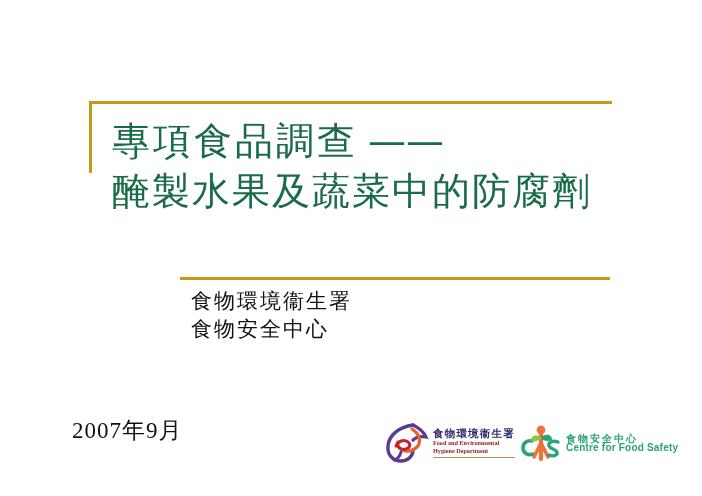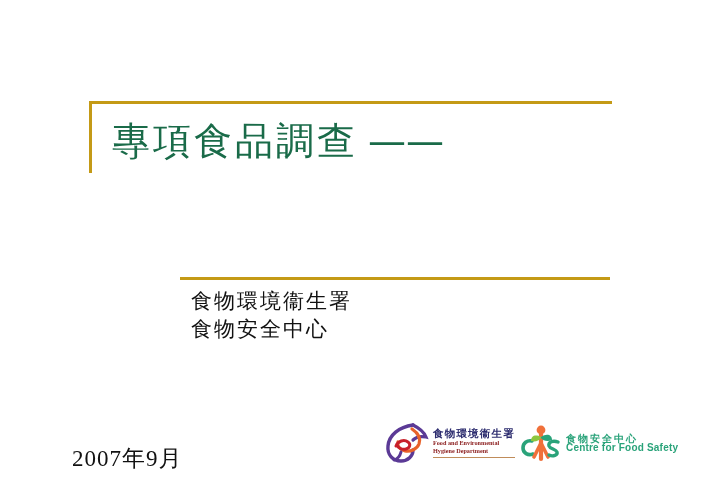--- a/index.html
+++ b/index.html
@@ -91,21 +91,20 @@
   
   #date-text {
     position: absolute;
     left: 72px;
     top: 415px;
     color: #111111;
     font-size: 23px;
     letter-spacing: 1px;
     white-space: nowrap;
     font-family: "Liberation Serif", "DejaVu Serif", serif;
-    margin-top: 28px;
   }
 
   
   #logo-strip {
     position: absolute;
     left: 383px;
     top: 418px;
     width: 280px;
     height: 56px;
   }
@@ -160,20 +159,21 @@
 </head>
 <body>
 
 <div id="slide">
 
   <div class="rule-top"></div>
   <div class="rule-left"></div>
 
   <div id="title-block">
     <div class="title-line title-line-1"><span>專項食品調查</span><span class="dash">——</span></div>
+    <div class="title-line title-line-2">醃製水果及蔬菜中的防腐劑</div>
   </div>
 
   <div class="rule-sub"></div>
 
   <div id="subtitle-block">
     <div class="subtitle-line">食物環境衞生署</div>
     <div class="subtitle-line">食物安全中心</div>
   </div>
 
   <div id="date-text">2007年9月</div>

